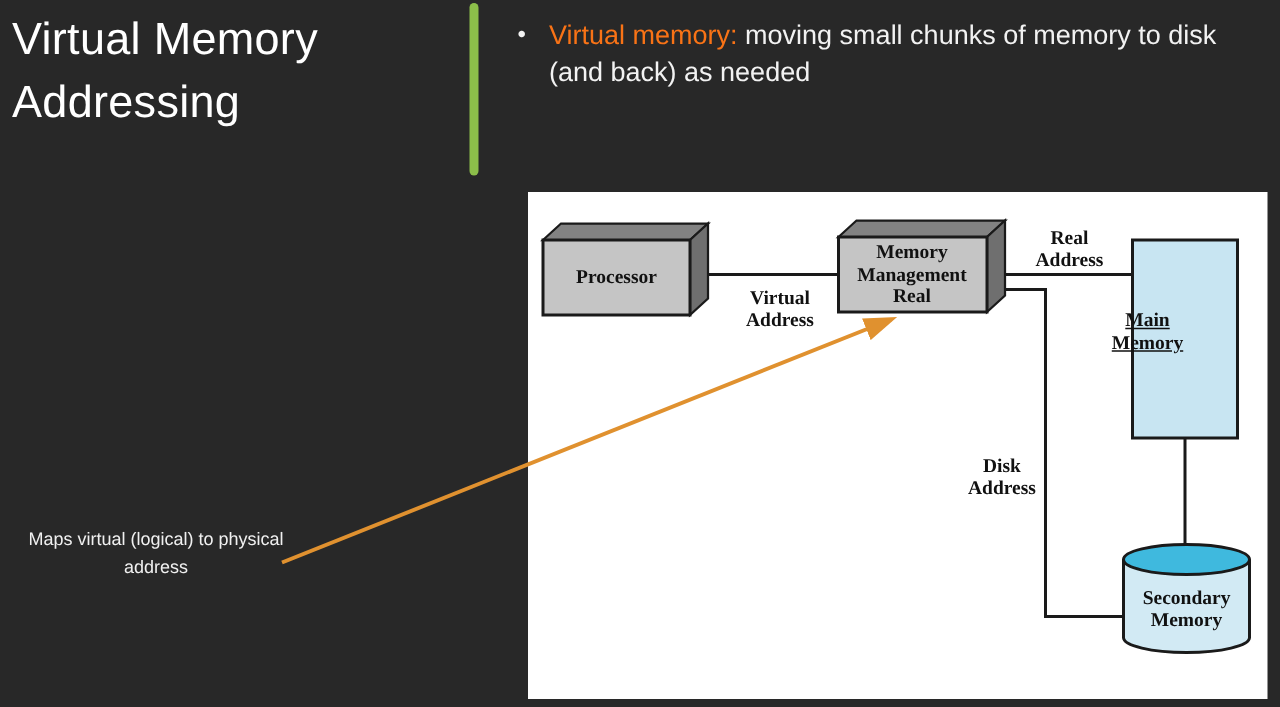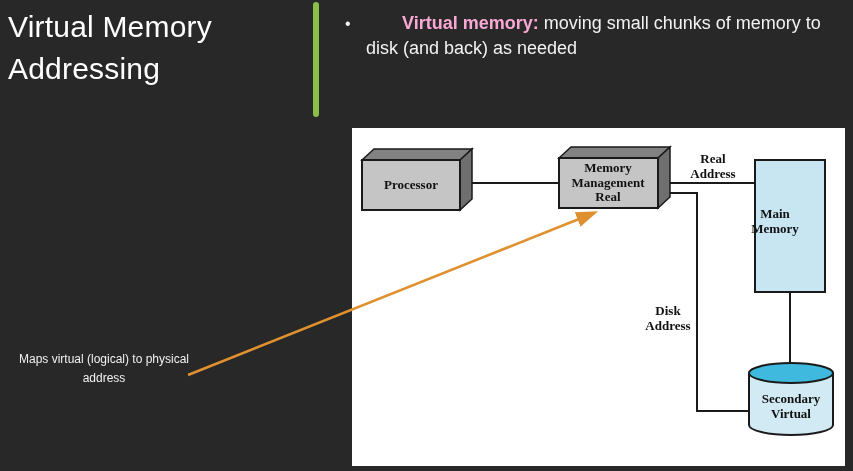--- a/index.html
+++ b/index.html
@@ -42,21 +42,21 @@
     font-size: 18px;
     line-height: 25px;
     display: flex;
   }
   .bullet-marker {
     flex: 0 0 auto;
     width: 21px;
     font-size: 16px;
   }
   .bullet-text { flex: 1 1 auto; max-width: 482px; }
-  .bullet-text b { font-weight: 700; color: #f9a8d4; margin-left: 36px; }
+  .bullet-text b { font-weight: 400; color: #f97316; }
 
   
   .caption {
     position: absolute;
     left: 6px; top: 350px;
     width: 196px;
     text-align: center;
     color: #f0f0f0;
     font-size: 12px;
     line-height: 19px;
@@ -80,21 +80,21 @@
     text-align: center;
     font-family: "Liberation Serif", serif;
     font-weight: 700;
     font-size: 13px;
     line-height: 14.5px;
     color: #111111;
     white-space: normal;
   }
   .dlabel.processor-label { left: 59px;  top: 57px;  width: 90px; }
   .dlabel.mmu-label       { left: 256px; top: 55px;  width: 88px; }
-  .dlabel.main-memory-label      { left: 423px; top: 93px;  width: 62px; }
+  .dlabel.main-memory-label      { left: 413px; top: 93px;  width: 62px; text-decoration: underline; }
   .dlabel.secondary-memory-label { left: 439px; top: 278px; width: 74px; }
   .dlabel.virtual-address-label  { left: 168px; top: 78px;  width: 58px; }
   .dlabel.real-address-label     { left: 361px; top: 38px;  width: 58px; text-align: center; }
   .dlabel.disk-address-label     { left: 316px; top: 190px; width: 58px; }
 
   
   .arrow-overlay {
     position: absolute; left: 0; top: 0;
     width: 853px; height: 471px;
     pointer-events: none;
@@ -135,21 +135,22 @@
 
     <rect x="403" y="32" width="70" height="132" fill="#C8E5F2" stroke="#1A1A1A" stroke-width="2"></rect>
 
     <path d="M397,245 L397,297 A42,10 0 0 0 481,297 L481,245" fill="#D2EAF4" stroke="#1A1A1A" stroke-width="2"></path>
     <ellipse cx="439" cy="245" rx="42" ry="10" fill="#3FB9DE" stroke="#1A1A1A" stroke-width="2"></ellipse>
   </svg>
 
   <div class="dlabel processor-label">Processor</div>
   <div class="dlabel mmu-label">Memory Management Real</div>
   <div class="dlabel main-memory-label">Main Memory</div>
-  <div class="dlabel secondary-memory-label">Secondary Virtual</div>
+  <div class="dlabel secondary-memory-label">Secondary Memory</div>
+  <div class="dlabel virtual-address-label">Virtual Address</div>
   <div class="dlabel real-address-label">Real Address</div>
   <div class="dlabel disk-address-label">Disk Address</div>
 </div>
 
 <svg class="arrow-overlay" width="853" height="471" viewBox="0 0 853 471">
   <defs>
     <marker id="arrowhead" viewBox="0 0 10 7" refX="8" refY="3.5" markerWidth="8.5" markerHeight="6" orient="auto">
       <path d="M0,0 L10,3.5 L0,7 Z" fill="#E0912F"></path>
     </marker>
   </defs>

